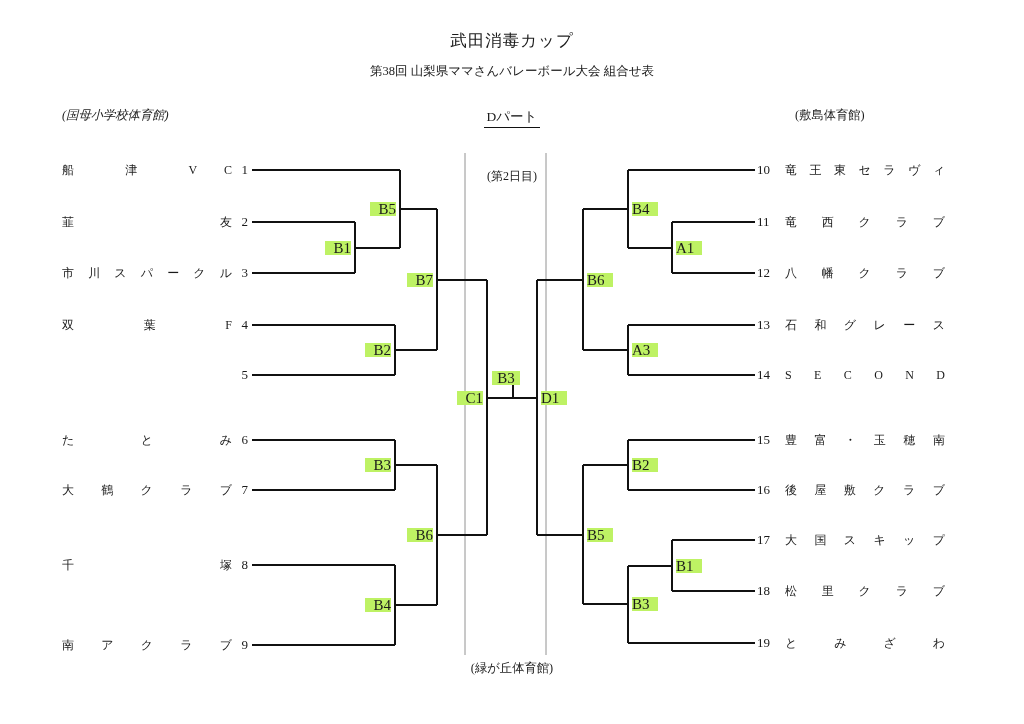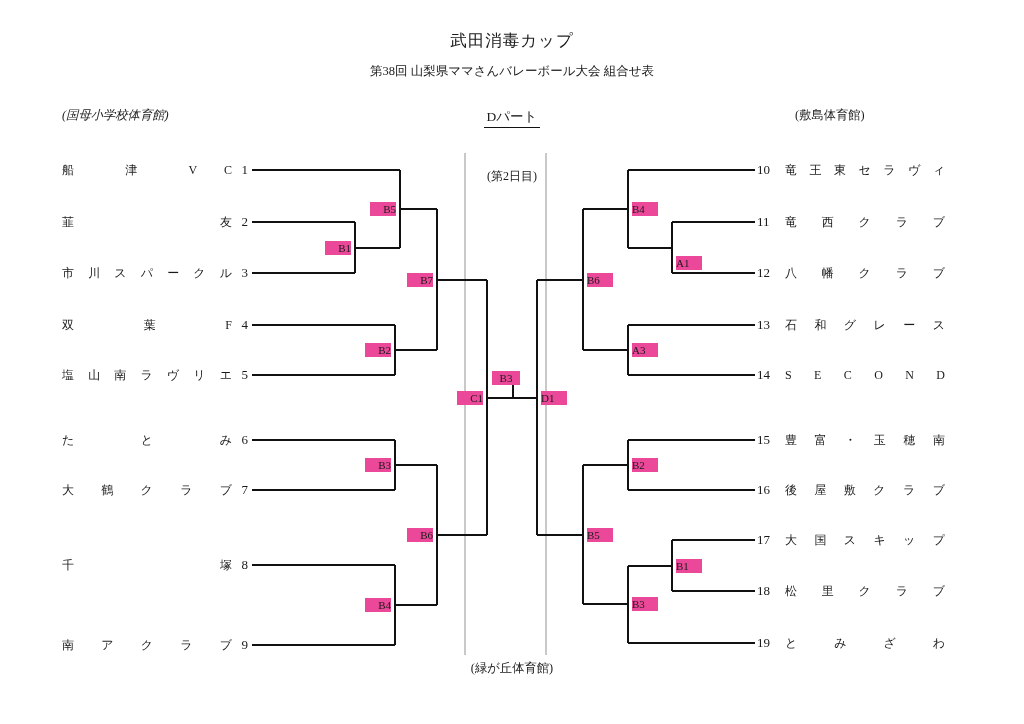--- a/index.html
+++ b/index.html
@@ -18,21 +18,21 @@
 
   .tname{
     position:absolute;left:62px;width:170px;font-size:12px;line-height:18px;
     text-align:justify;text-align-last:justify;white-space:normal;
   }
   .tname-r{left:785px;width:160px;}
   .seed{position:absolute;font-size:13px;line-height:16px;}
   .seed-l{left:230px;width:18px;text-align:right;}
   .seed-r{left:757px;width:20px;text-align:left;}
 
-  .mlabel{position:absolute;font-size:11px;line-height:14px;width:26px;background:#ec4899;}
+  .mlabel{position:absolute;font-size:15px;line-height:14px;width:26px;background:#bef264;}
   .ml{text-align:right;}
   .mr{text-align:left;}
   .mc{text-align:center;width:28px;}
 
   svg.lines{position:absolute;left:0;top:0;}
 </style>
 </head>
 <body>
 
 <div class="page">
@@ -53,21 +53,20 @@
   <div class="abs bottom-venue">(緑が丘体育館)</div>
 
   <div class="tname" style="top:161px">船 津 V C</div>
   <div class="seed seed-l" style="top:162px">1</div>
   <div class="tname" style="top:213px">韮 友</div>
   <div class="seed seed-l" style="top:214px">2</div>
   <div class="tname" style="top:264px">市 川 ス パ ー ク ル</div>
   <div class="seed seed-l" style="top:265px">3</div>
   <div class="tname" style="top:316px">双 葉 F</div>
   <div class="seed seed-l" style="top:317px">4</div>
-  <div class="tname" style="top:366px">塩 山 南 ラ ヴ リ エ</div>
   <div class="seed seed-l" style="top:367px">5</div>
   <div class="tname" style="top:431px">た と み</div>
   <div class="seed seed-l" style="top:432px">6</div>
   <div class="tname" style="top:481px">大 鶴 ク ラ ブ</div>
   <div class="seed seed-l" style="top:482px">7</div>
   <div class="tname" style="top:556px">千 塚</div>
   <div class="seed seed-l" style="top:557px">8</div>
   <div class="tname" style="top:636px">南 ア ク ラ ブ</div>
   <div class="seed seed-l" style="top:637px">9</div>
 
@@ -95,21 +94,21 @@
   <span class="mlabel ml" style="left:370px;top:202px">B5</span>
   <span class="mlabel ml" style="left:325px;top:241px">B1</span>
   <span class="mlabel ml" style="left:407px;top:273px">B7</span>
   <span class="mlabel ml" style="left:365px;top:343px">B2</span>
   <span class="mlabel ml" style="left:365px;top:458px">B3</span>
   <span class="mlabel ml" style="left:407px;top:528px">B6</span>
   <span class="mlabel ml" style="left:365px;top:598px">B4</span>
   <span class="mlabel ml" style="left:457px;top:391px">C1</span>
 
   <span class="mlabel mr" style="left:632px;top:202px">B4</span>
-  <span class="mlabel mr" style="left:676px;top:256px">A1</span>
+  <span class="mlabel mr" style="left:676px;top:241px">A1</span>
   <span class="mlabel mr" style="left:587px;top:273px">B6</span>
   <span class="mlabel mr" style="left:632px;top:343px">A3</span>
   <span class="mlabel mr" style="left:632px;top:458px">B2</span>
   <span class="mlabel mr" style="left:676px;top:559px">B1</span>
   <span class="mlabel mr" style="left:632px;top:597px">B3</span>
   <span class="mlabel mr" style="left:587px;top:528px">B5</span>
   <span class="mlabel mr" style="left:541px;top:391px">D1</span>
 
   <span class="mlabel mc" style="left:492px;top:371px">B3</span>
 

